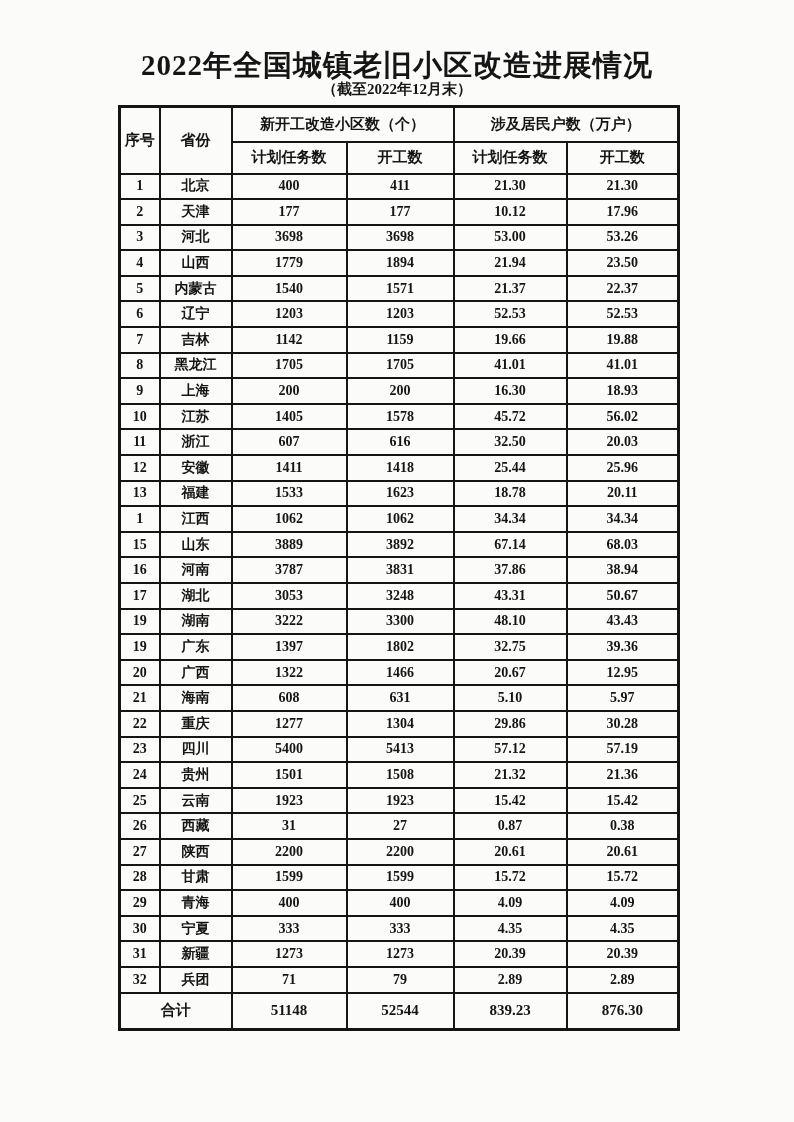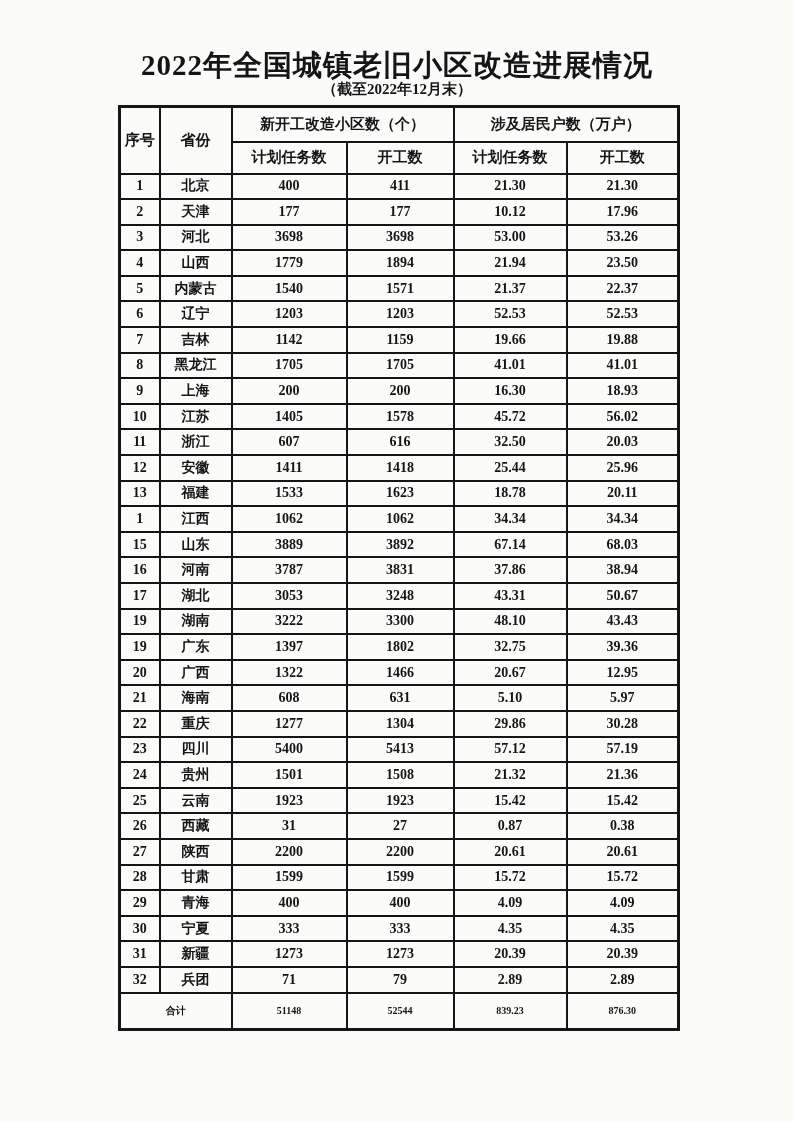--- a/index.html
+++ b/index.html
@@ -56,21 +56,21 @@
     white-space: nowrap;
     overflow: hidden;
     font-weight: bold;
     font-size: 14px;
   }
   tr.head-row-1 { height: 35px; }
   tr.head-row-2 { height: 32px; }
   tr.head-row-1 td, tr.head-row-2 td { font-size: 15px; }
   tbody tr { height: 25.6px; }
   tr.total-row { height: 37px; }
-  tr.total-row td { font-size: 10px; }
+  tr.total-row td { font-size: 15px; }
 </style>
 </head>
 <body>
 
 <div class="page">
 
   <div class="doc-title">2022年全国城镇老旧小区改造进展情况</div>
 
   <div class="doc-subtitle">（截至2022年12月末）</div>
 

